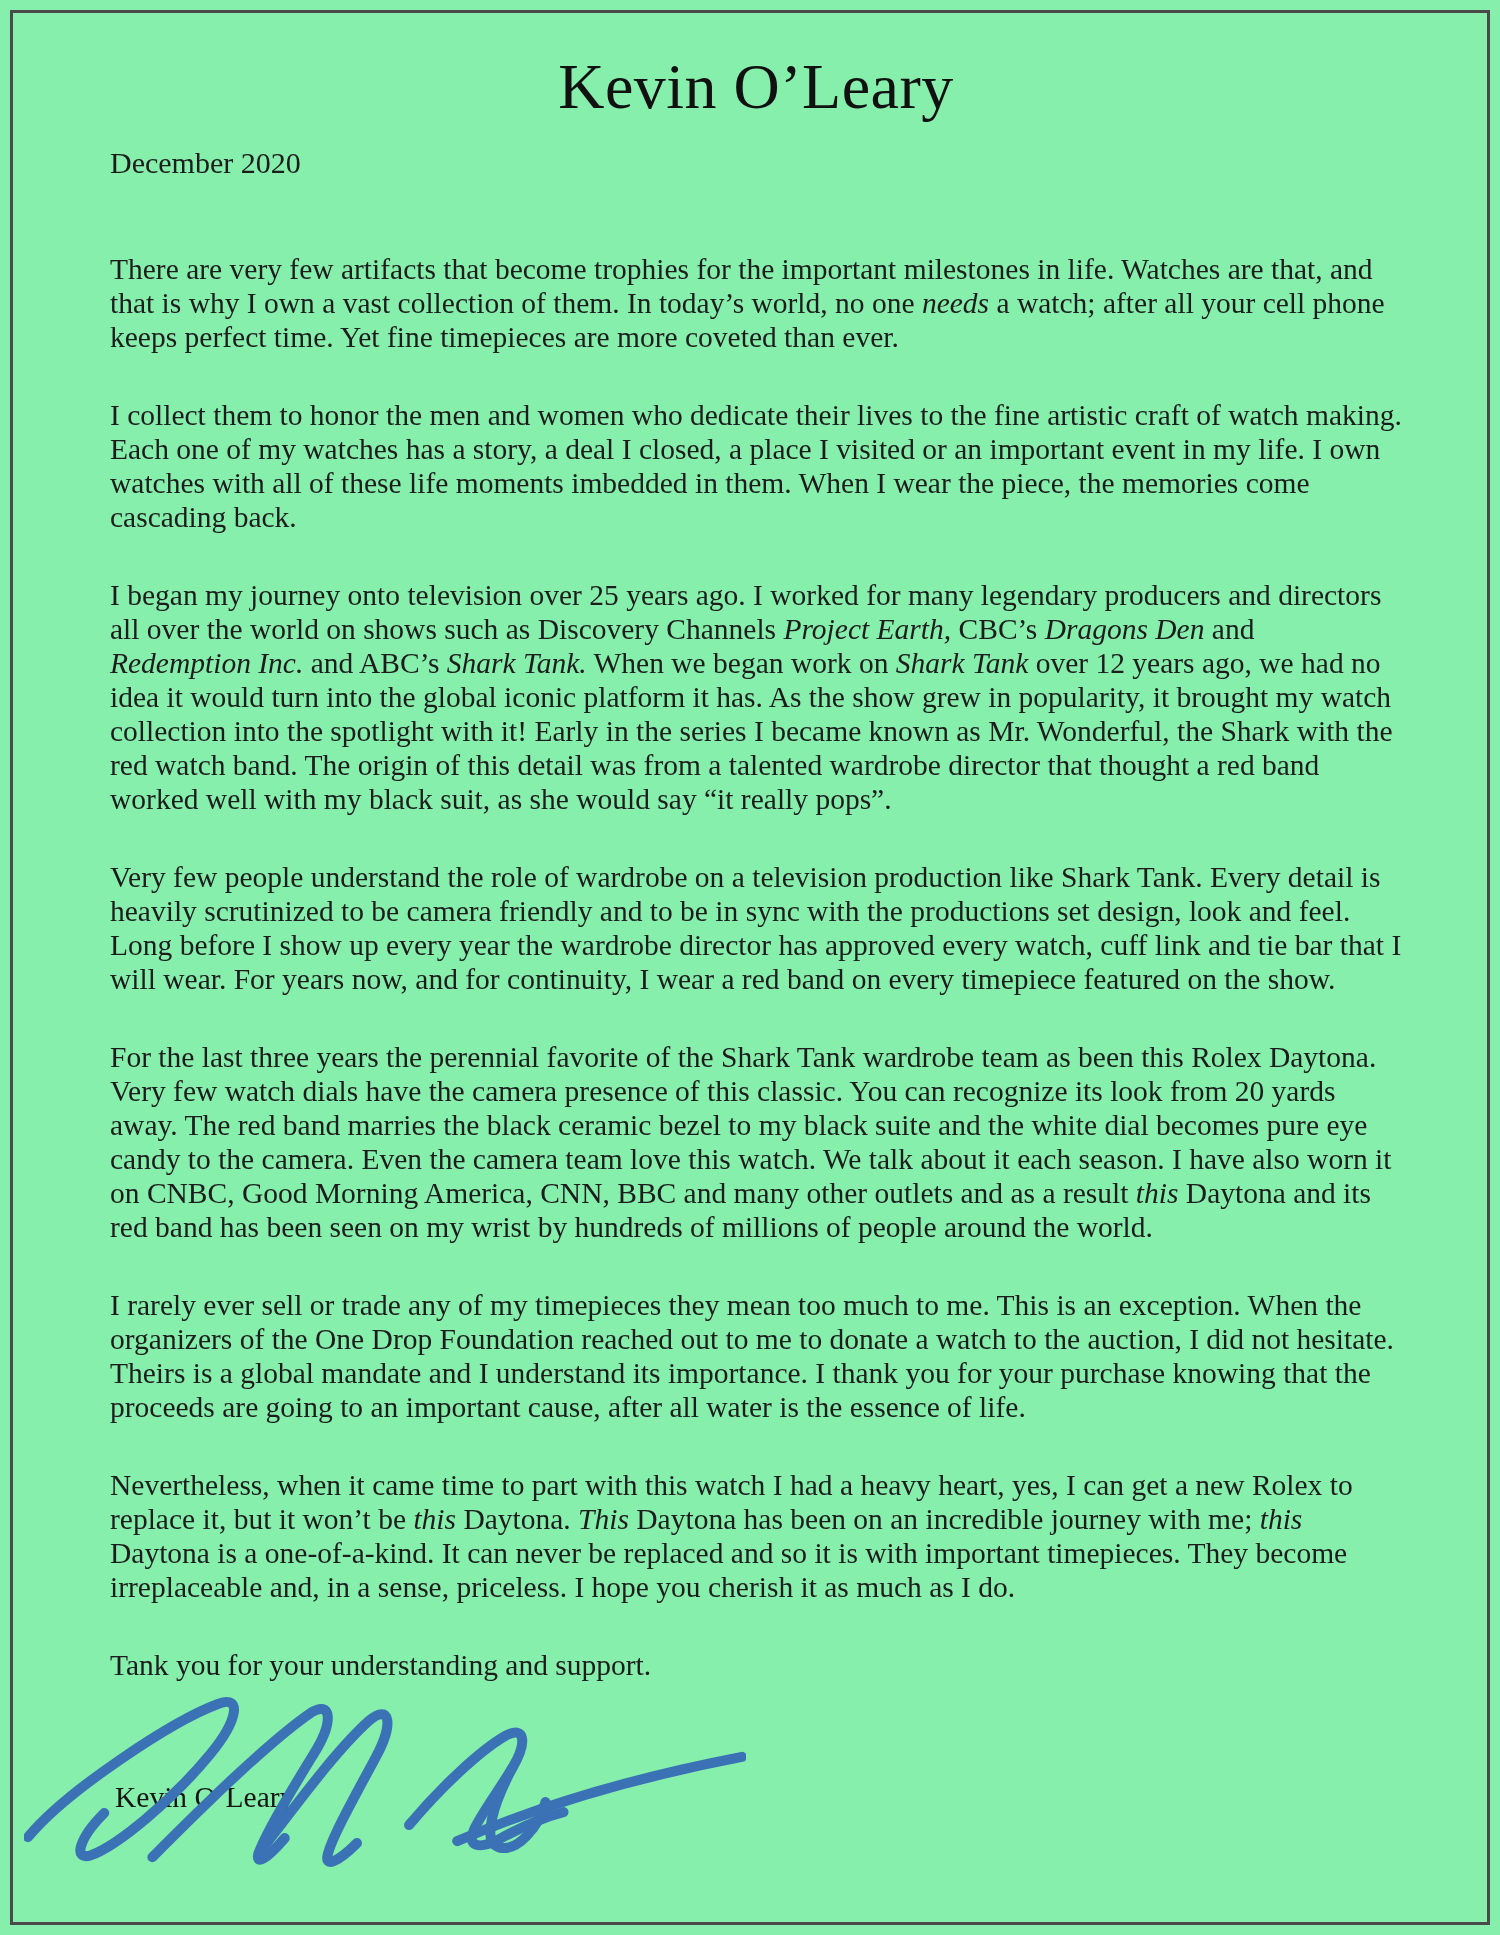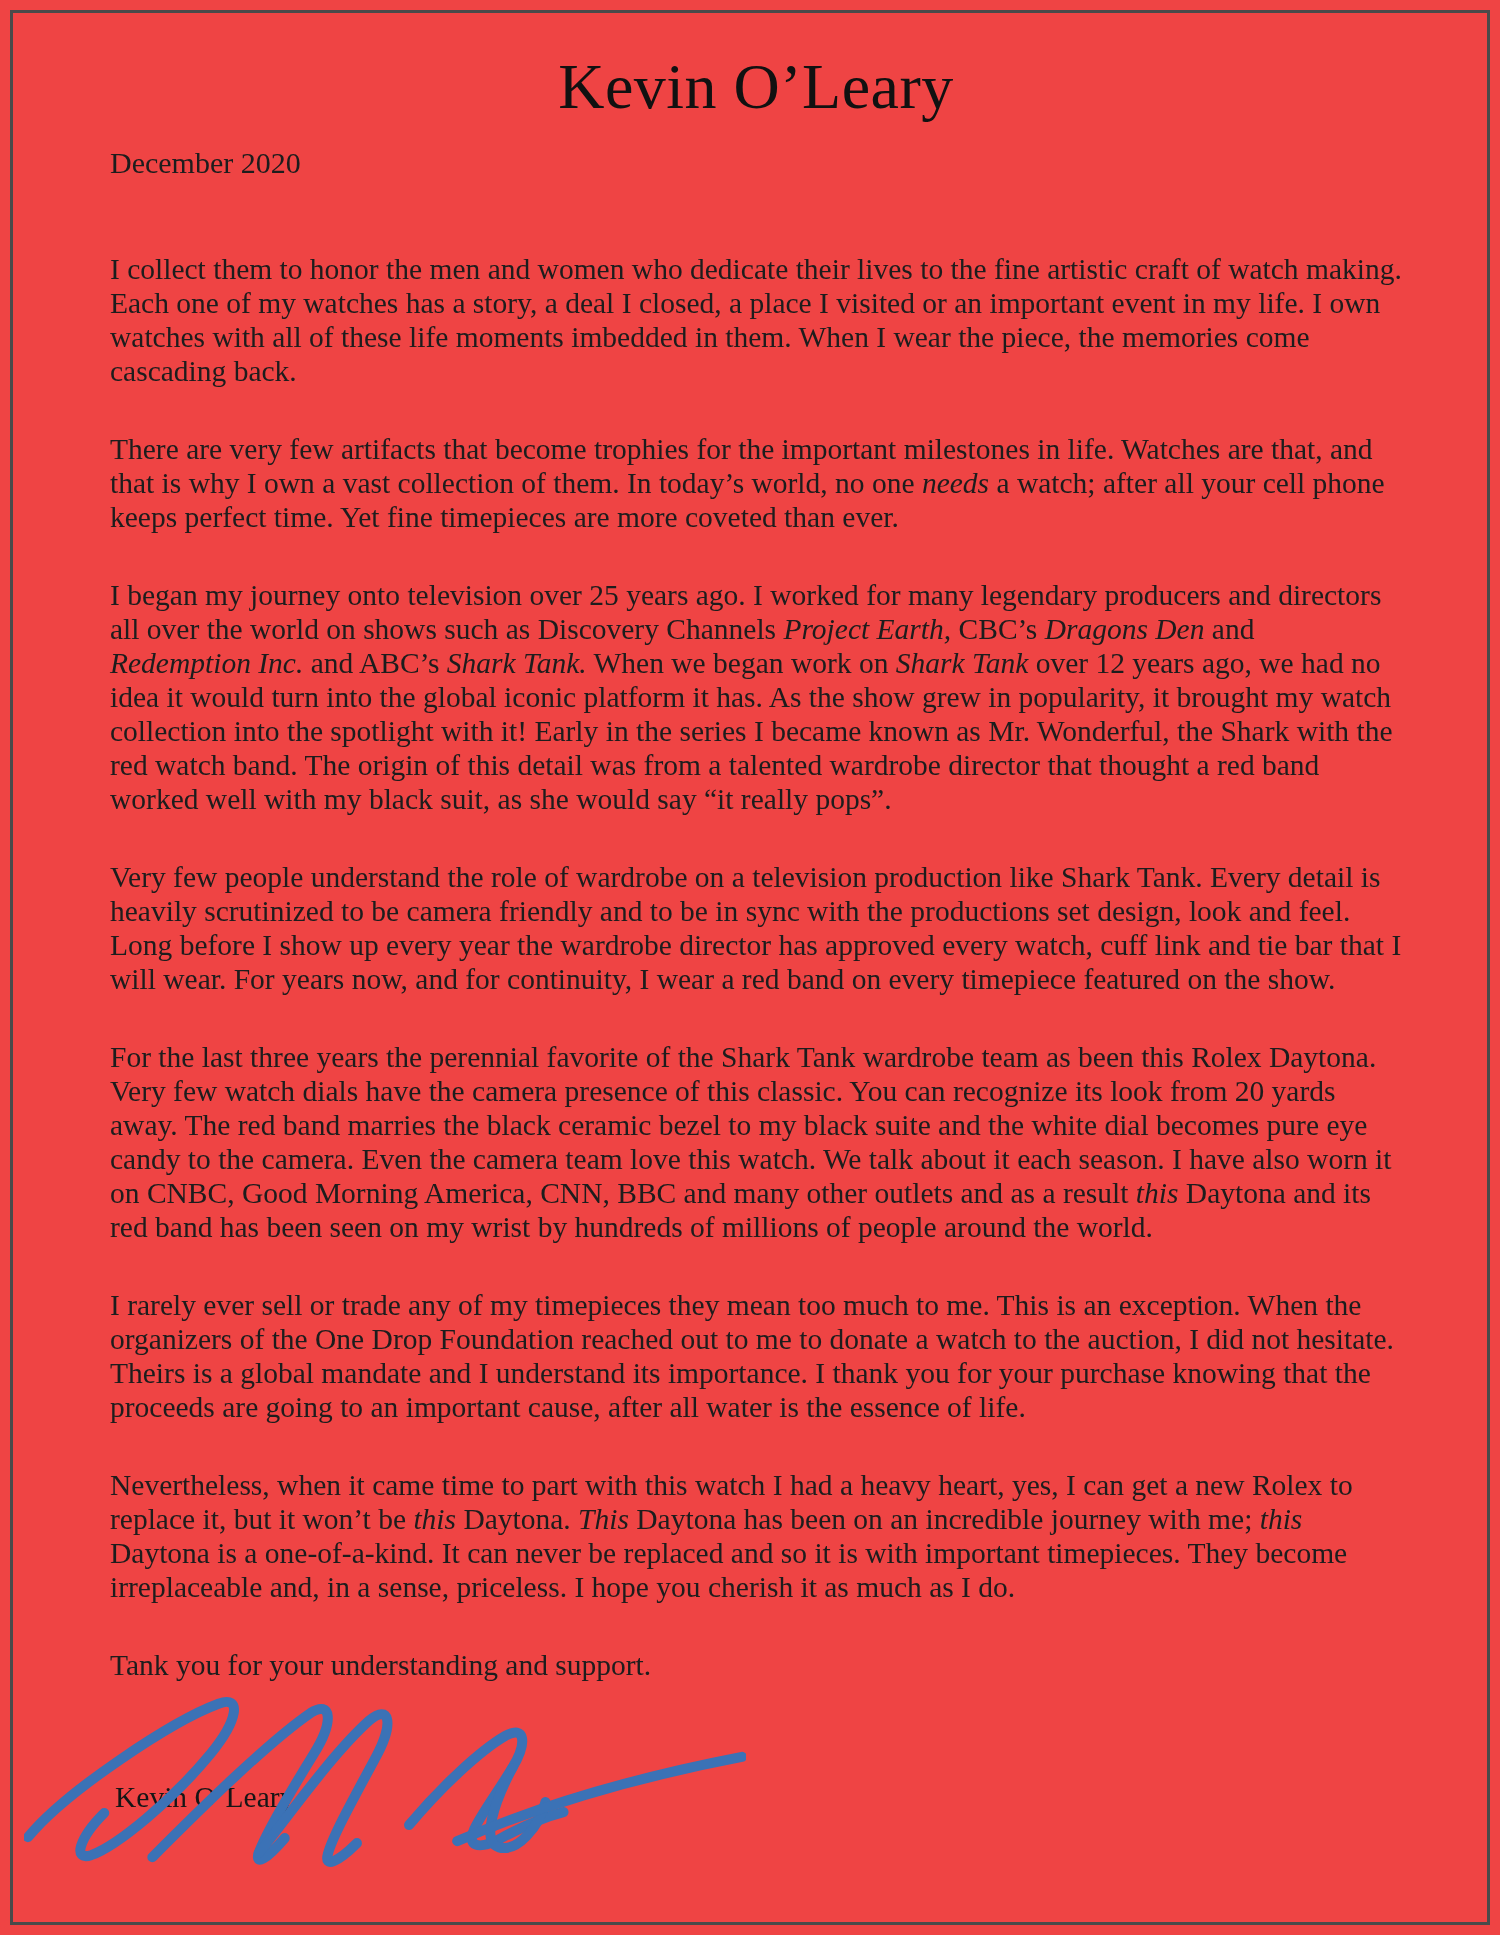--- a/index.html
+++ b/index.html
@@ -1,21 +1,21 @@
 <!DOCTYPE html>
 <html style="--ink: #3b72b6; --frame: #4a4a4a; --text: #1d1d1d;"><head>
 <meta charset="utf-8">
 <style>
   html, body { margin: 0; padding: 0; background: #ffffff; }
   :root { --ink: #3b72b6; --frame: #4a4a4a; --text: #1d1d1d; }
   .page {
     position: relative;
     width: 1500px;
     height: 1935px;
-    background: #ef4444;
+    background: #86efac;
     font-family: "Liberation Serif", "DejaVu Serif", serif;
     color: var(--text);
     overflow: hidden;
   }
   .frame {
     position: absolute;
     inset: 10px;
     border: 3px solid var(--frame);
     pointer-events: none;
   }
@@ -78,22 +78,22 @@
 </style>
 </head>
 <body>
 
 <div class="page">
   <div class="frame"></div>
   <div class="content">
     <h1 class="title">Kevin O’Leary</h1>
     <div class="date-line">December 2020</div>
     <div>
+        <p class="para"><span>There are very few artifacts that become trophies for the important milestones in life. Watches are that, and that is why I own a vast collection of them. In today’s world, no one </span><em>needs</em><span> a watch; after all your cell phone keeps perfect time. Yet fine timepieces are more coveted than ever.</span></p>
         <p class="para"><span>I collect them to honor the men and women who dedicate their lives to the fine artistic craft of watch making. Each one of my watches has a story, a deal I closed, a place I visited or an important event in my life. I own watches with all of these life moments imbedded in them. When I wear the piece, the memories come cascading back.</span></p>
-        <p class="para"><span>There are very few artifacts that become trophies for the important milestones in life. Watches are that, and that is why I own a vast collection of them. In today’s world, no one </span><em>needs</em><span> a watch; after all your cell phone keeps perfect time. Yet fine timepieces are more coveted than ever.</span></p>
         <p class="para"><span>I began my journey onto television over 25 years ago. I worked for many legendary producers and directors all over the world on shows such as Discovery Channels </span><em>Project Earth,</em><span> CBC’s </span><em>Dragons Den</em><span> and </span><em>Redemption Inc.</em><span> and ABC’s </span><em>Shark Tank.</em><span> When we began work on </span><em>Shark Tank</em><span> over 12 years ago, we had no idea it would turn into the global iconic platform it has. As the show grew in popularity, it brought my watch collection into the spotlight with it! Early in the series I became known as Mr. Wonderful, the Shark with the red watch band. The origin of this detail was from a talented wardrobe director that thought a red band worked well with my black suit, as she would say “it really pops”.</span></p>
         <p class="para"><span>Very few people understand the role of wardrobe on a television production like Shark Tank. Every detail is heavily scrutinized to be camera friendly and to be in sync with the productions set design, look and feel. Long before I show up every year the wardrobe director has approved every watch, cuff link and tie bar that I will wear. For years now, and for continuity, I wear a red band on every timepiece featured on the show.</span></p>
         <p class="para"><span>For the last three years the perennial favorite of the Shark Tank wardrobe team as been this Rolex Daytona. Very few watch dials have the camera presence of this classic. You can recognize its look from 20 yards away. The red band marries the black ceramic bezel to my black suite and the white dial becomes pure eye candy to the camera. Even the camera team love this watch. We talk about it each season. I have also worn it on CNBC, Good Morning America, CNN, BBC and many other outlets and as a result </span><em>this</em><span> Daytona and its red band has been seen on my wrist by hundreds of millions of people around the world.</span></p>
         <p class="para"><span>I rarely ever sell or trade any of my timepieces they mean too much to me. This is an exception. When the organizers of the One Drop Foundation reached out to me to donate a watch to the auction, I did not hesitate. Theirs is a global mandate and I understand its importance. I thank you for your purchase knowing that the proceeds are going to an important cause, after all water is the essence of life.</span></p>
         <p class="para"><span>Nevertheless, when it came time to part with this watch I had a heavy heart, yes, I can get a new Rolex to replace it, but it won’t be </span><em>this</em><span> Daytona. </span><em>This</em><span> Daytona has been on an incredible journey with me; </span><em>this</em><span> Daytona is a one-of-a-kind. It can never be replaced and so it is with important timepieces. They become irreplaceable and, in a sense, priceless. I hope you cherish it as much as I do.</span></p>
         <p class="para"><span>Tank you for your understanding and support.</span></p>
       </div>
     <div class="sig-block">
       <div class="sig-name">Kevin O’Leary</div>
       <svg class="sig-svg" viewBox="0 0 720 200" aria-hidden="true">

